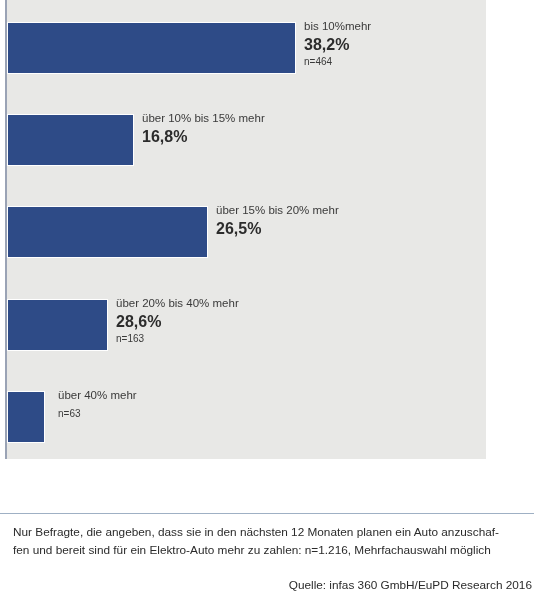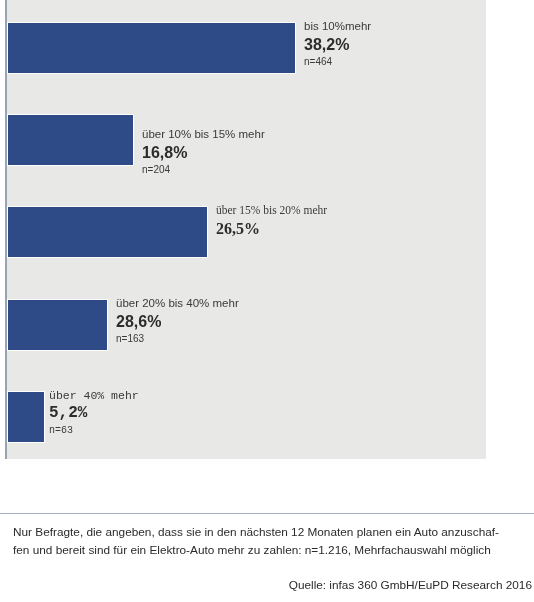--- a/index.html
+++ b/index.html
@@ -114,46 +114,44 @@
       <div class="bar-group" style="top: 22px;">
         <div class="bar" style="width: 289px;"></div>
         <div class="bar-labels" style="left: 297px;">
           <div class="lbl-category">bis 10%mehr</div>
           <div class="lbl-percent">38,2%</div>
           <div class="lbl-n">n=464</div>
         </div>
       </div>
       <div class="bar-group" style="top: 114px;">
         <div class="bar" style="width: 127px;"></div>
-        <div class="bar-labels" style="left: 135px; margin-top: 16px;">
+        <div class="bar-labels" style="left: 135px;">
           <div class="lbl-category">über 10% bis 15% mehr</div>
           <div class="lbl-percent">16,8%</div>
-          <div class="lbl-n">n=204</div>
         </div>
       </div>
       <div class="bar-group" style="top: 206px;">
         <div class="bar" style="width: 201px;"></div>
-        <div class="bar-labels" style="left: 209px; font-family: Liberation Serif, serif;">
+        <div class="bar-labels" style="left: 209px;">
           <div class="lbl-category">über 15% bis 20% mehr</div>
           <div class="lbl-percent">26,5%</div>
         </div>
       </div>
       <div class="bar-group" style="top: 299px;">
         <div class="bar" style="width: 101px;"></div>
         <div class="bar-labels" style="left: 109px;">
           <div class="lbl-category">über 20% bis 40% mehr</div>
           <div class="lbl-percent">28,6%</div>
           <div class="lbl-n">n=163</div>
         </div>
       </div>
       <div class="bar-group" style="top: 391px;">
         <div class="bar" style="width: 38px;"></div>
-        <div class="bar-labels" style="left: 42px; font-family: Liberation Mono, monospace;">
+        <div class="bar-labels" style="left: 51px;">
           <div class="lbl-category">über 40% mehr</div>
-          <div class="lbl-percent">5,2%</div>
           <div class="lbl-n">n=63</div>
         </div>
       </div>
     </div>
 </div>
 
 <div id="footer-divider"></div>
 
 <div id="footnote">
   <div>Nur Befragte, die angeben, dass sie in den nächsten 12 Monaten planen ein Auto anzuschaf-</div>

